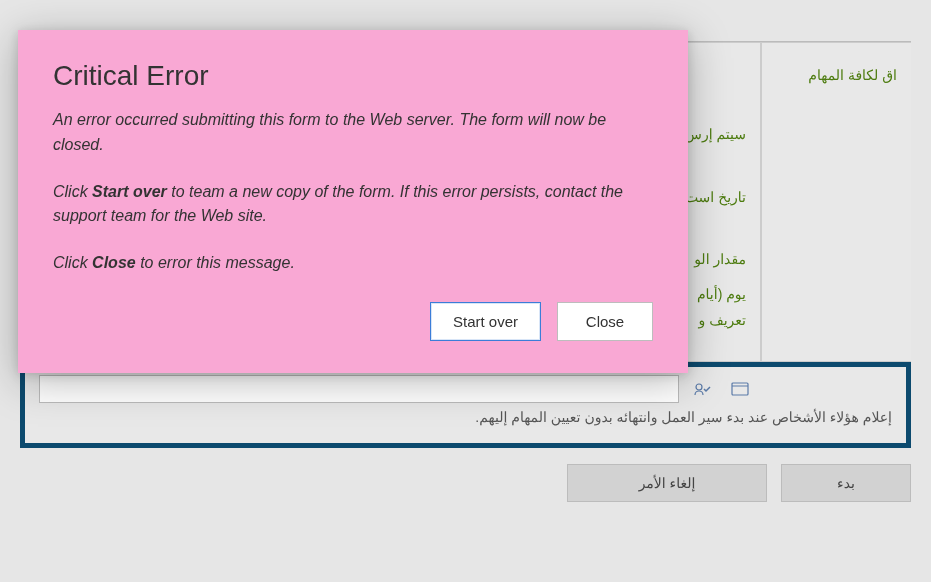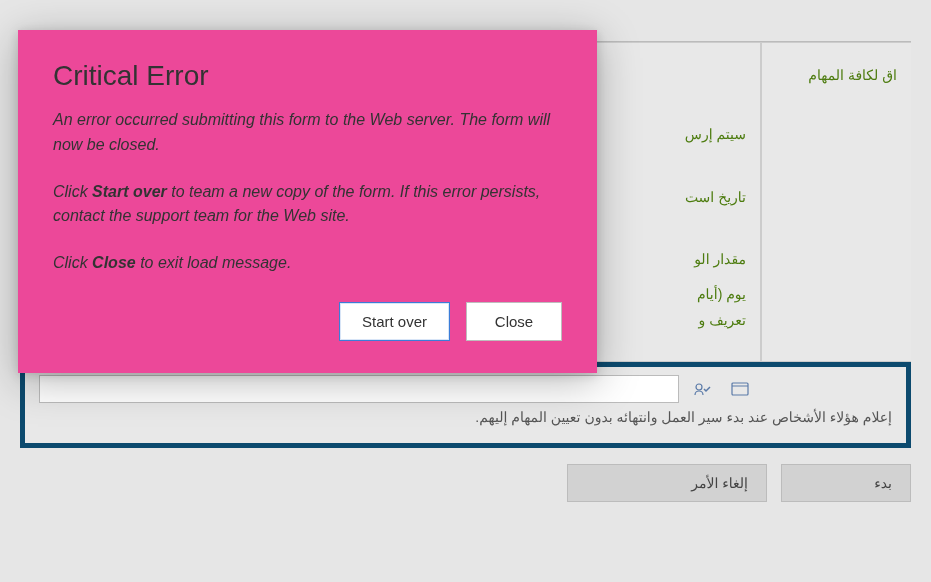--- a/index.html
+++ b/index.html
@@ -52,40 +52,40 @@
     .bg-caption { color: #555; font-size: 14px; margin-top: 6px; }
     .bg-button-row {
       display: flex;
       gap: 14px;
       padding: 16px 0 0;
       justify-content: flex-start;
     }
     .bg-btn {
       background: #d2d2d2;
       border: 1px solid #bcbcbc;
-      padding: 10px 18px;
+      padding: 10px 30px;
       min-width: 130px;
-      text-align: right;
+      text-align: center;
       color: #444;
       font-size: 14px;
       font-family: inherit;
     }
     .bg-form-inner {
       background: #e8e8e8;
       border: 5px solid #0c4a6e;
       padding: 0 14px 18px;
     }
 
     
     .modal {
       position: absolute;
       left: 18px;
       top: 30px;
-      width: 579px;
-      background: #ec4899;
+      width: 670px;
+      background: #f9a8d4;
       box-shadow: 0 8px 40px rgba(0,0,0,0.28), 0 2px 10px rgba(0,0,0,0.15);
       padding: 30px 35px 32px;
       direction: ltr;
     }
     .modal-title {
       font-size: 28px;
       font-weight: 300;
       color: #333;
       margin-bottom: 16px;
     }
@@ -168,19 +168,19 @@
     <button class="bg-btn">بدء</button>
     <button class="bg-btn" style="min-width:200px;">إلغاء الأمر</button>
   </div>
 </div>
 
 <div class="modal">
   <div class="modal-title">Critical Error</div>
   <div class="modal-body">
     <p>An error occurred submitting this form to the Web server. The form will now be closed.</p>
     <p><span>Click </span><b>Start over</b><span> to team a new copy of the form. If this error persists, contact the support team for the Web site.</span></p>
-    <p><span>Click </span><b>Close</b><span> to exit load message.</span></p>
+    <p><span>Click </span><b>Close</b><span> to error this message.</span></p>
   </div>
   <div class="modal-actions">
     <button class="modal-btn primary">Start over</button>
     <button class="modal-btn">Close</button>
   </div>
 </div>
 
 </body></html>

